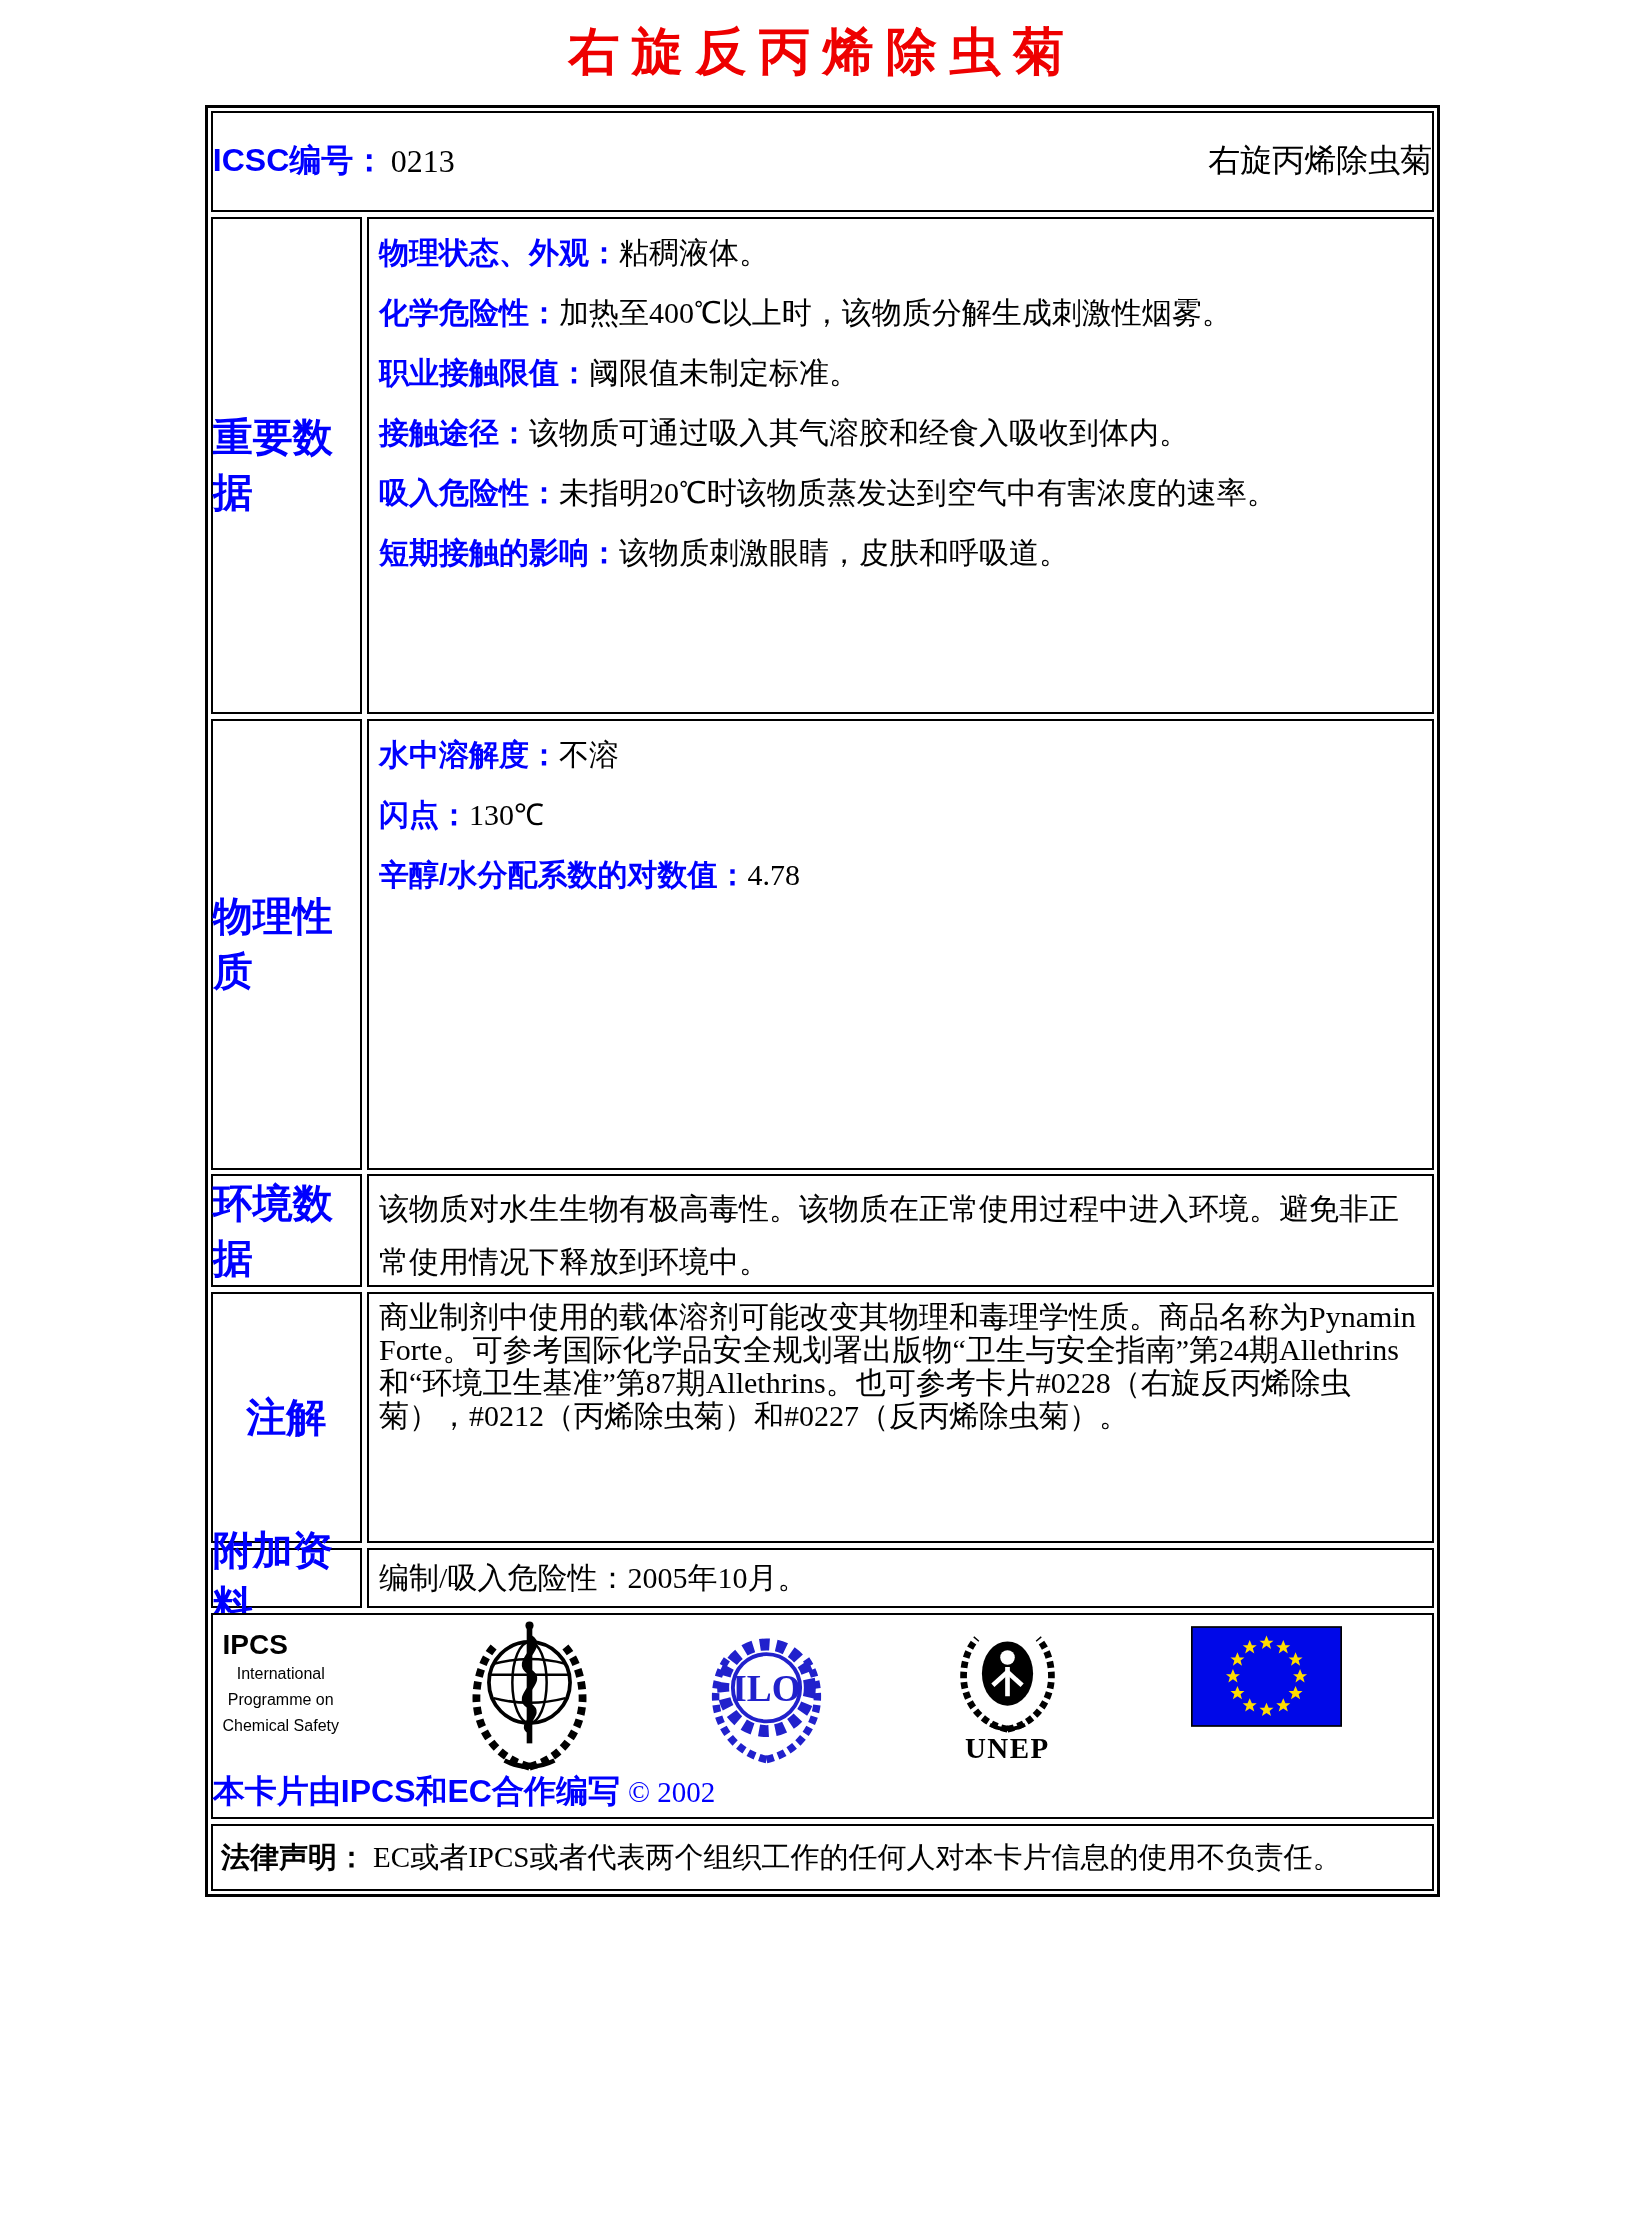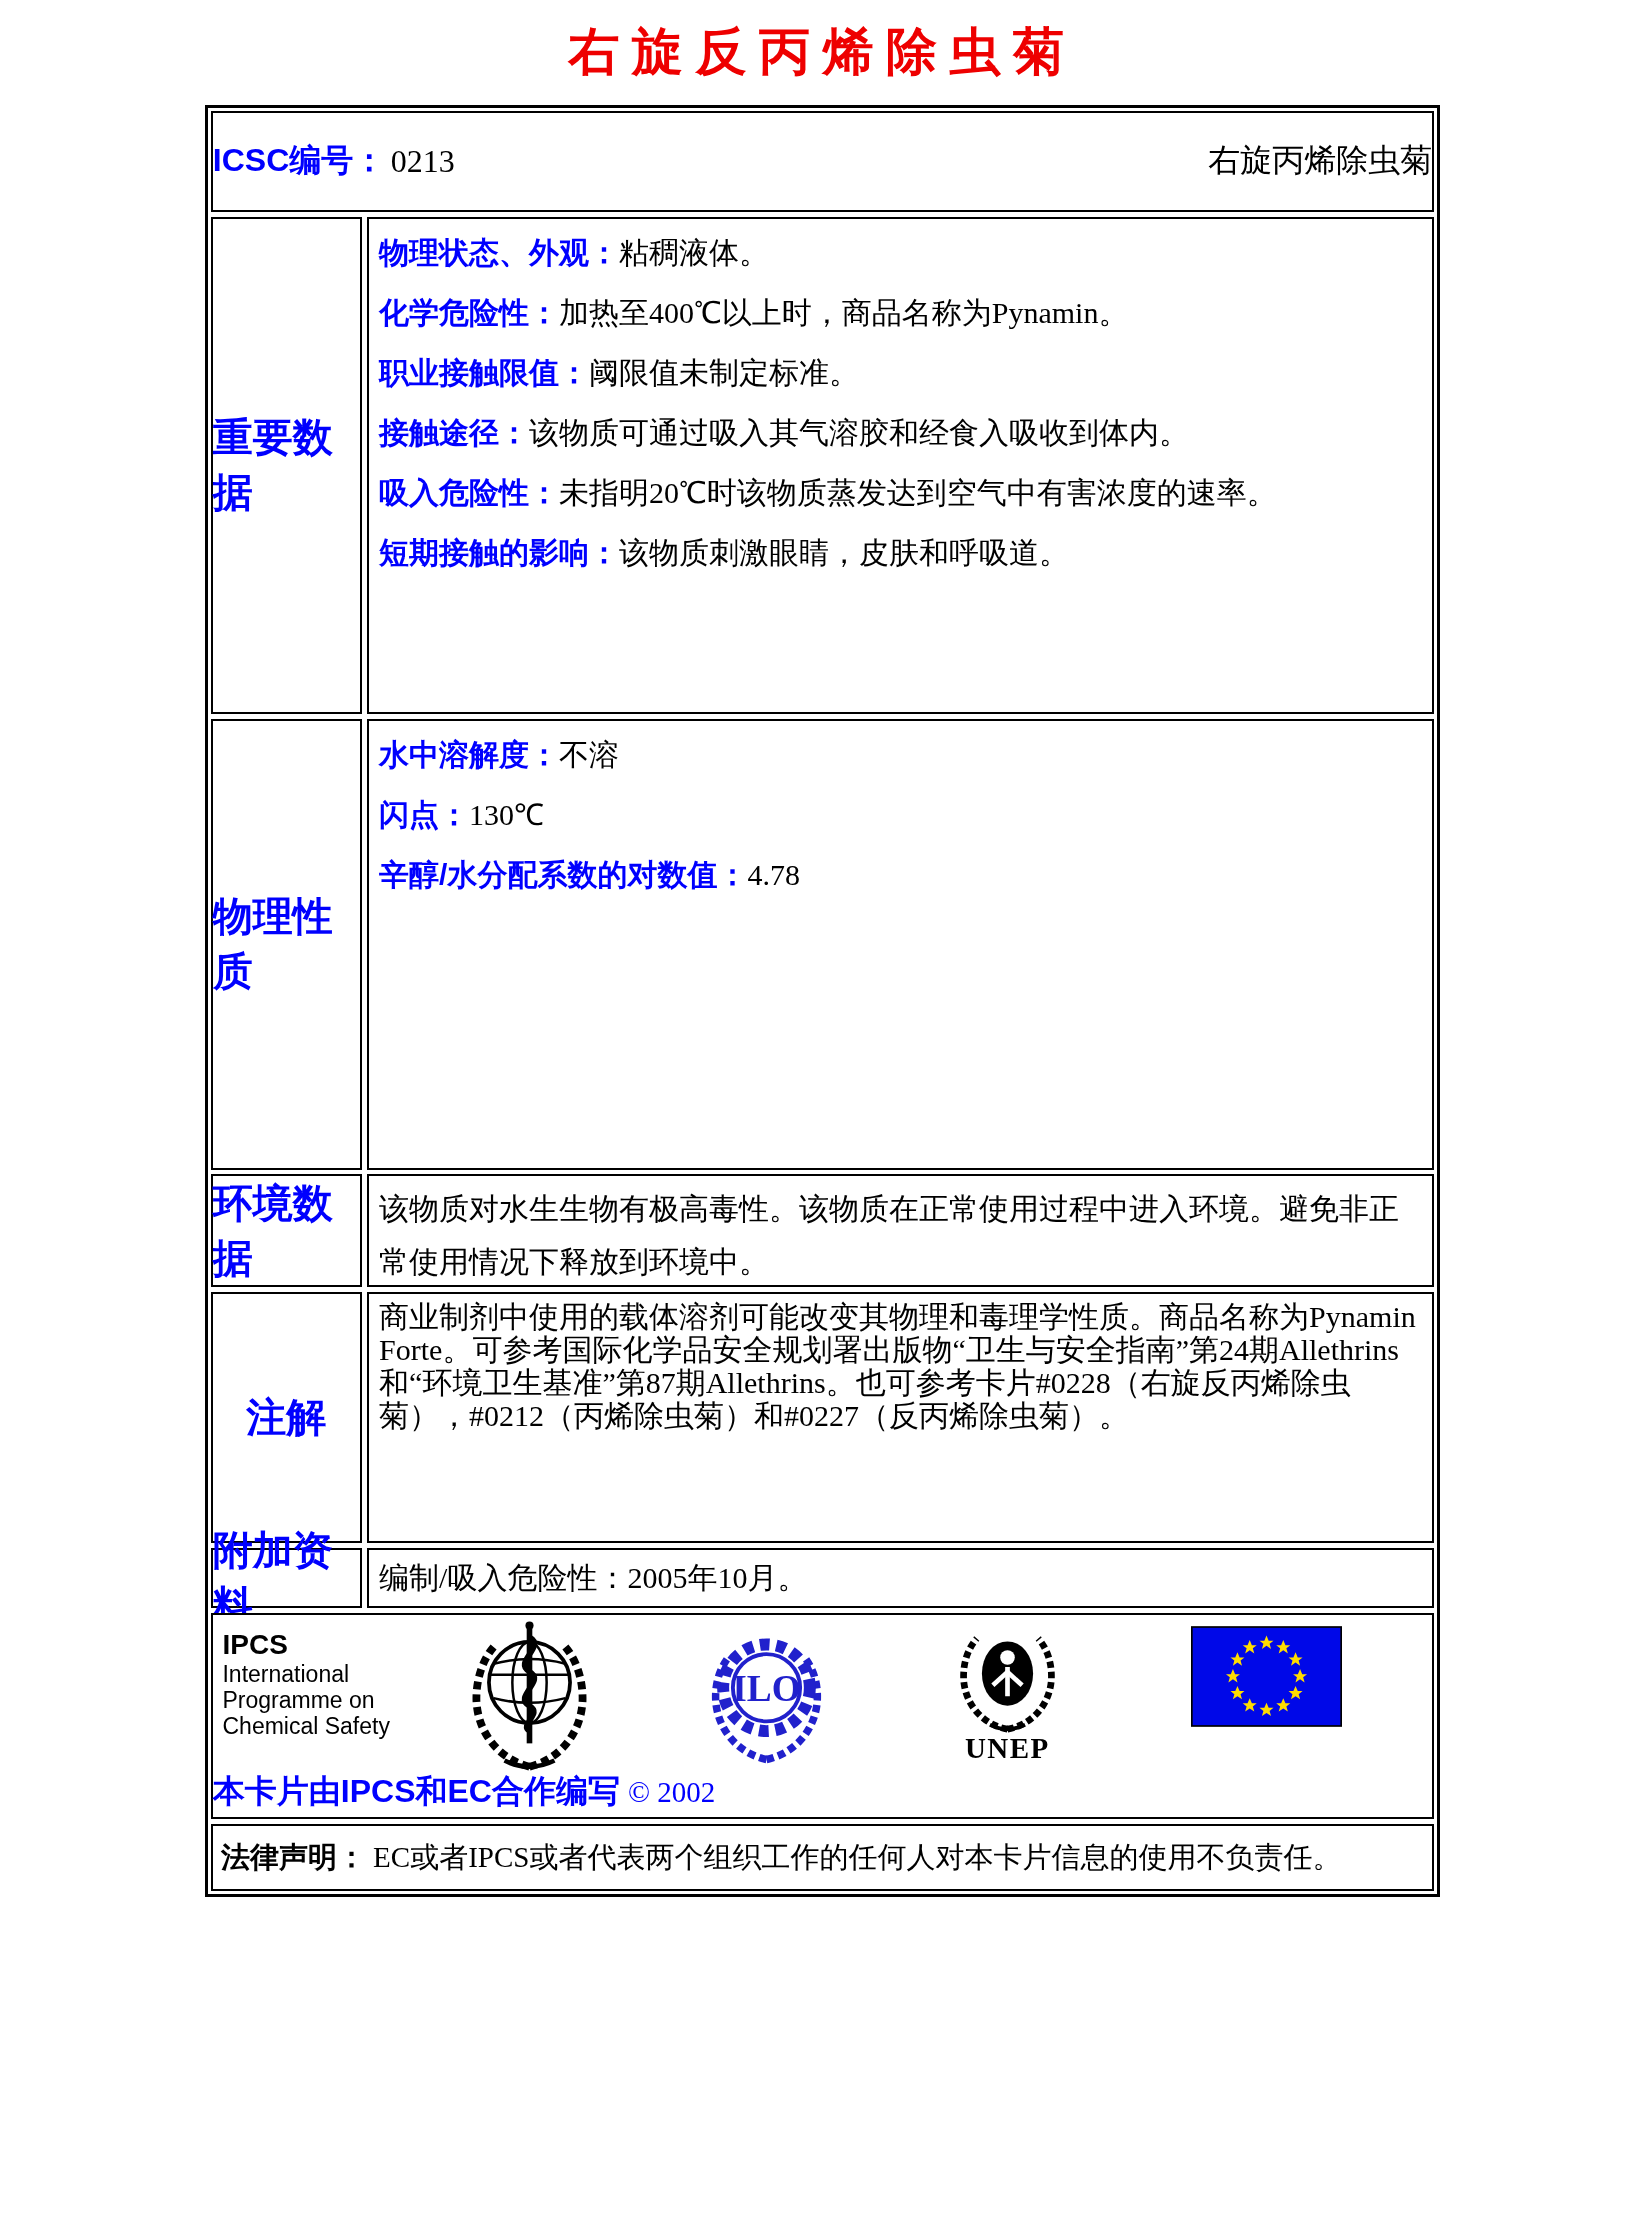--- a/index.html
+++ b/index.html
@@ -33,21 +33,21 @@
   
   .lines{line-height:60px;}
   .line{white-space:normal;}
   .env-text{line-height:53px;padding-top:1.4px;}
   .notes-text{line-height:33px;padding-top:1.4px;}
   .add-text{line-height:47px;}
   
   .footer-cell{position:relative;}
   .ipcs-block{position:absolute;left:9.7px;top:14px;font-family:"Liberation Sans",sans-serif;}
   .ipcs-acronym{font-size:28px;font-weight:bold;line-height:32px;}
-  .ipcs-sub{font-size:23px;line-height:26px;}
+  .ipcs-sub{font-size:16px;line-height:26px;text-align:center;}
   .logo{position:absolute;}
   .logo-who{left:254px;top:1.4px;}
   .logo-ilo{left:486px;top:7px;}
   .logo-unep{left:736px;top:1.4px;text-align:center;}
   .unep-word{font-size:29px;font-weight:bold;letter-spacing:1.4px;
         font-family:"Liberation Serif",serif;margin-top:-5.6px;}
   .logo-eu{left:978px;top:11px;}
   .credit-line{position:absolute;left:0;right:0;bottom:2.8px;text-align:left;
         color:#0000fe;font-size:32px;}
   .credit-main{font-weight:bold;font-family:"Liberation Sans",sans-serif;}
@@ -76,21 +76,21 @@
     </div>
 
     <div class="row h-important">
       <div class="cell label-cell">重要数据</div>
       <div class="cell content-cell">
         <div class="lines">
           <div class="line">
             <span class="blue-label">物理状态、外观：</span><span class="black-text">粘稠液体。</span>
           </div>
           <div class="line">
-            <span class="blue-label">化学危险性：</span><span class="black-text">加热至400℃以上时，商品名称为Pynamin。</span>
+            <span class="blue-label">化学危险性：</span><span class="black-text">加热至400℃以上时，该物质分解生成刺激性烟雾。</span>
           </div>
           <div class="line">
             <span class="blue-label">职业接触限值：</span><span class="black-text">阈限值未制定标准。</span>
           </div>
           <div class="line">
             <span class="blue-label">接触途径：</span><span class="black-text">该物质可通过吸入其气溶胶和经食入吸收到体内。</span>
           </div>
           <div class="line">
             <span class="blue-label">吸入危险性：</span><span class="black-text">未指明20℃时该物质蒸发达到空气中有害浓度的速率。</span>
           </div>

